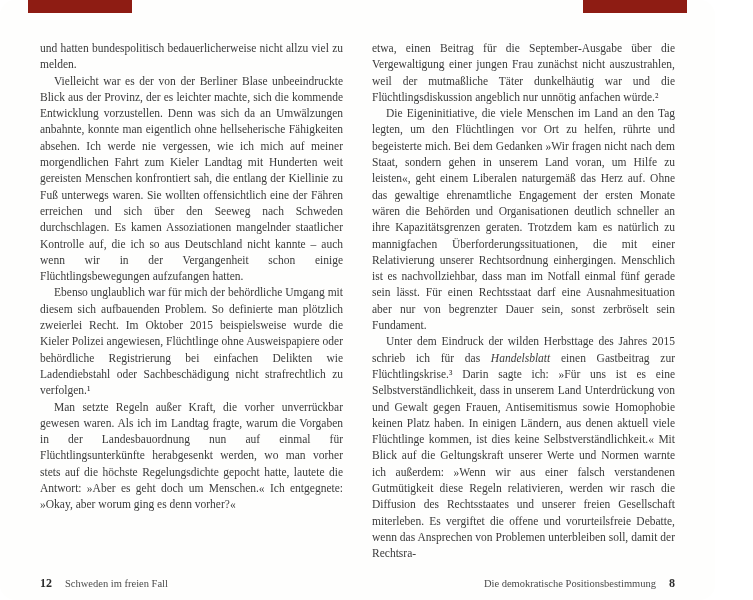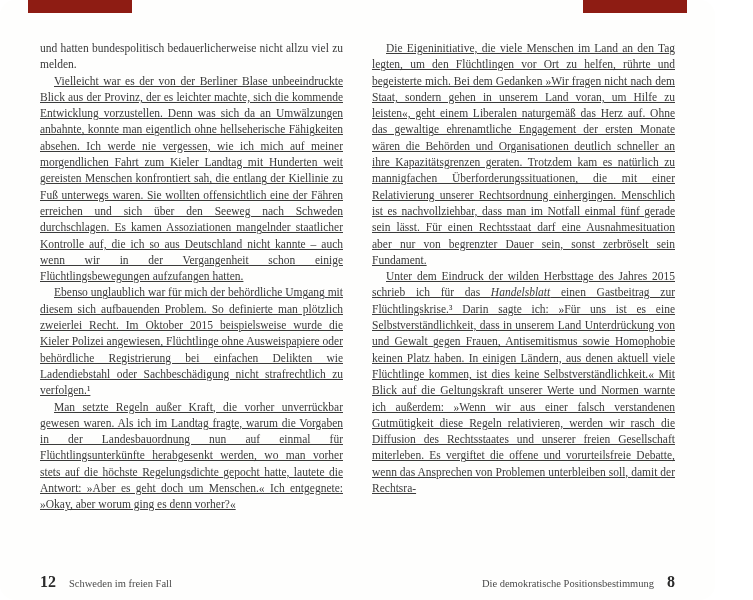--- a/index.html
+++ b/index.html
@@ -36,34 +36,34 @@
   }
   .page-text {
     flex: 1 1 auto;
     overflow: hidden;
     color: #3a3a3a;
     font-size: 11.5px;
     line-height: 16.3px;
     text-align: justify;
   }
   .page-text p { margin: 0; }
-  .page-text p.indent { text-indent: 14px; text-decoration: underline; }
+  .page-text p.indent { text-indent: 14px; }
   .italic { font-style: italic; }
   .footer {
     margin-top: auto;
     display: flex;
     align-items: baseline;
     font-size: 10.5px;
     color: #4a4a4a;
     padding-top: 6px;
   }
   .footer .pagenum {
     font-weight: bold;
     color: #2b2b2b;
-    font-size: 16px;
+    font-size: 12px;
   }
   .footer-left .pagenum { margin-right: 13px; }
   .footer-right { justify-content: flex-end; }
   .footer-right .pagenum { margin-left: 13px; }
 </style>
 </head>
 <body>
 
 <div class="viewport">
 
@@ -80,20 +80,21 @@
         <p class="indent">Man setzte Regeln außer Kraft, die vorher unverrückbar gewesen waren. Als ich im Landtag fragte, warum die Vorgaben in der Landesbauordnung nun auf einmal für Flüchtlingsunterkünfte herabgesenkt werden, wo man vorher stets auf die höchste Regelungsdichte gepocht hatte, lautete die Antwort: »Aber es geht doch um Menschen.« Ich entgegnete: »Okay, aber worum ging es denn vorher?«</p>
       </div>
       <div class="footer footer-left">
         <span class="pagenum">12</span>
         <span class="runtitle">Schweden im freien Fall</span>
       </div>
     </div>
 
     <div class="page">
       <div class="page-text">
+        <p>etwa, einen Beitrag für die September-Ausgabe über die Vergewaltigung einer jungen Frau zunächst nicht auszustrahlen, weil der mutmaßliche Täter dunkelhäutig war und die Flüchtlingsdiskussion angeblich nur unnötig anfachen würde.²</p>
         <p class="indent">Die Eigeninitiative, die viele Menschen im Land an den Tag legten, um den Flüchtlingen vor Ort zu helfen, rührte und begeisterte mich. Bei dem Gedanken »Wir fragen nicht nach dem Staat, sondern gehen in unserem Land voran, um Hilfe zu leisten«, geht einem Liberalen naturgemäß das Herz auf. Ohne das gewaltige ehrenamtliche Engagement der ersten Monate wären die Behörden und Organisationen deutlich schneller an ihre Kapazitätsgrenzen geraten. Trotzdem kam es natürlich zu mannigfachen Überforderungssituationen, die mit einer Relativierung unserer Rechtsordnung einhergingen. Menschlich ist es nachvollziehbar, dass man im Notfall einmal fünf gerade sein lässt. Für einen Rechtsstaat darf eine Ausnahmesituation aber nur von begrenzter Dauer sein, sonst zerbröselt sein Fundament.</p>
         <p class="indent"><span>Unter dem Eindruck der wilden Herbsttage des Jahres 2015 schrieb ich für das </span><span class="italic">Handelsblatt</span><span> einen Gastbeitrag zur Flüchtlingskrise.³ Darin sagte ich: »Für uns ist es eine Selbstverständlichkeit, dass in unserem Land Unterdrückung von und Gewalt gegen Frauen, Antisemitismus sowie Homophobie keinen Platz haben. In einigen Ländern, aus denen aktuell viele Flüchtlinge kommen, ist dies keine Selbstverständlichkeit.« Mit Blick auf die Geltungskraft unserer Werte und Normen warnte ich außerdem: »Wenn wir aus einer falsch verstandenen Gutmütigkeit diese Regeln relativieren, werden wir rasch die Diffusion des Rechtsstaates und unserer freien Gesellschaft miterleben. Es vergiftet die offene und vorurteilsfreie Debatte, wenn das Ansprechen von Problemen unterbleiben soll, damit der Rechtsra-</span></p>
       </div>
       <div class="footer footer-right">
         <span class="runtitle">Die demokratische Positionsbestimmung</span>
         <span class="pagenum">8</span>
       </div>
     </div>
 
   </div>

